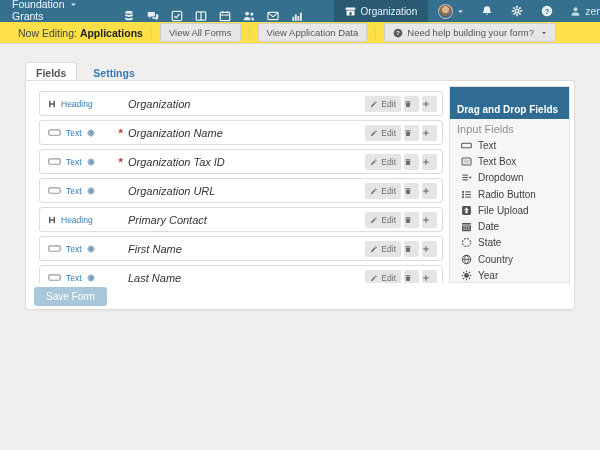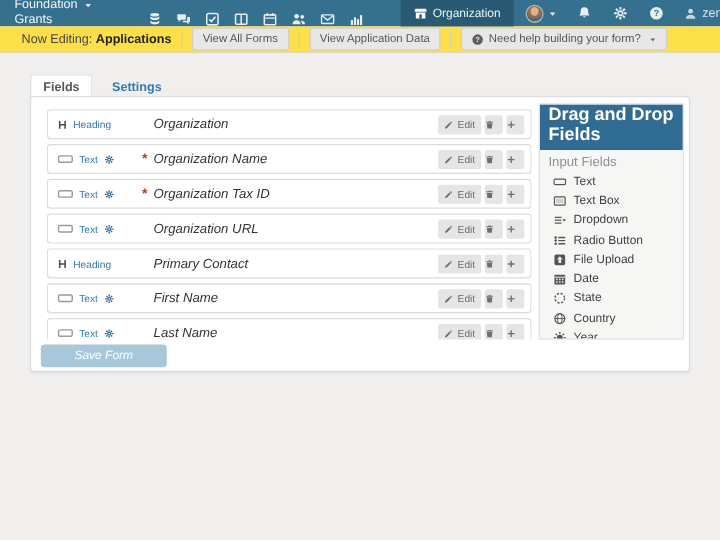--- a/index.html
+++ b/index.html
@@ -64,27 +64,27 @@
   .gear-mini{width:8px;height:8px;color:#2a6496;--icon-hole:#fff;}
   .flabel-wrap{flex:1;position:relative;display:flex;align-items:center;padding-left:14px;font-size:11px;color:#333;font-style:italic;}
   .req{position:absolute;left:4px;top:0;color:var(--required_red);font-size:11.5px;font-weight:bold;}
   .factions{display:flex;align-items:center;gap:3px;flex:none;}
   .btn-sm{background:#e5e5e5;border:0;border-radius:2px;color:#6e6e6e;font-size:8.5px;height:16px;
           display:flex;align-items:center;justify-content:space-between;gap:3px;padding:0 5px;cursor:pointer;}
   .btn-sm .icon{width:8px;height:8px;}
   .btn-sm.sq{width:15px;padding:0;}
 
   .save-btn{position:absolute;left:8px;top:206px;background:var(--save_button_bg);border:0;border-radius:3px;
-            color:#fdfefe;font-size:10px;padding:4px 28px;cursor:pointer;font-style:italic;}
+            color:#fdfefe;font-size:10px;padding:4px 12px;cursor:pointer;}
 
   
   .dnd-sidebar{position:absolute;left:423px;top:5px;width:121px;height:197px;background:#f6f6f5;
                border:1px solid #e4e2e1;overflow:hidden;}
-  .dnd-header{background:var(--sidebar_header_bg);color:#fff;font-size:15px;font-weight:bold;
-              padding:0 0 4px 7px;}
+  .dnd-header{background:var(--sidebar_header_bg);color:#fff;font-size:10px;font-weight:bold;
+              padding:17px 0 4px 7px;}
   .dnd-label{font-size:11px;color:#8f8f8f;padding:4px 0 2px 7px;}
   .dnd-item{height:16.3px;display:flex;align-items:center;gap:6px;padding-left:11px;font-size:10px;color:#3f3f3f;
             cursor:grab;--icon-hole:#f6f6f5;}
   .dnd-item .icon{width:11px;height:11px;color:#555;}
 </style>
 </head>
 <body>
 
 <header class="navbar">
   <div class="brand">

